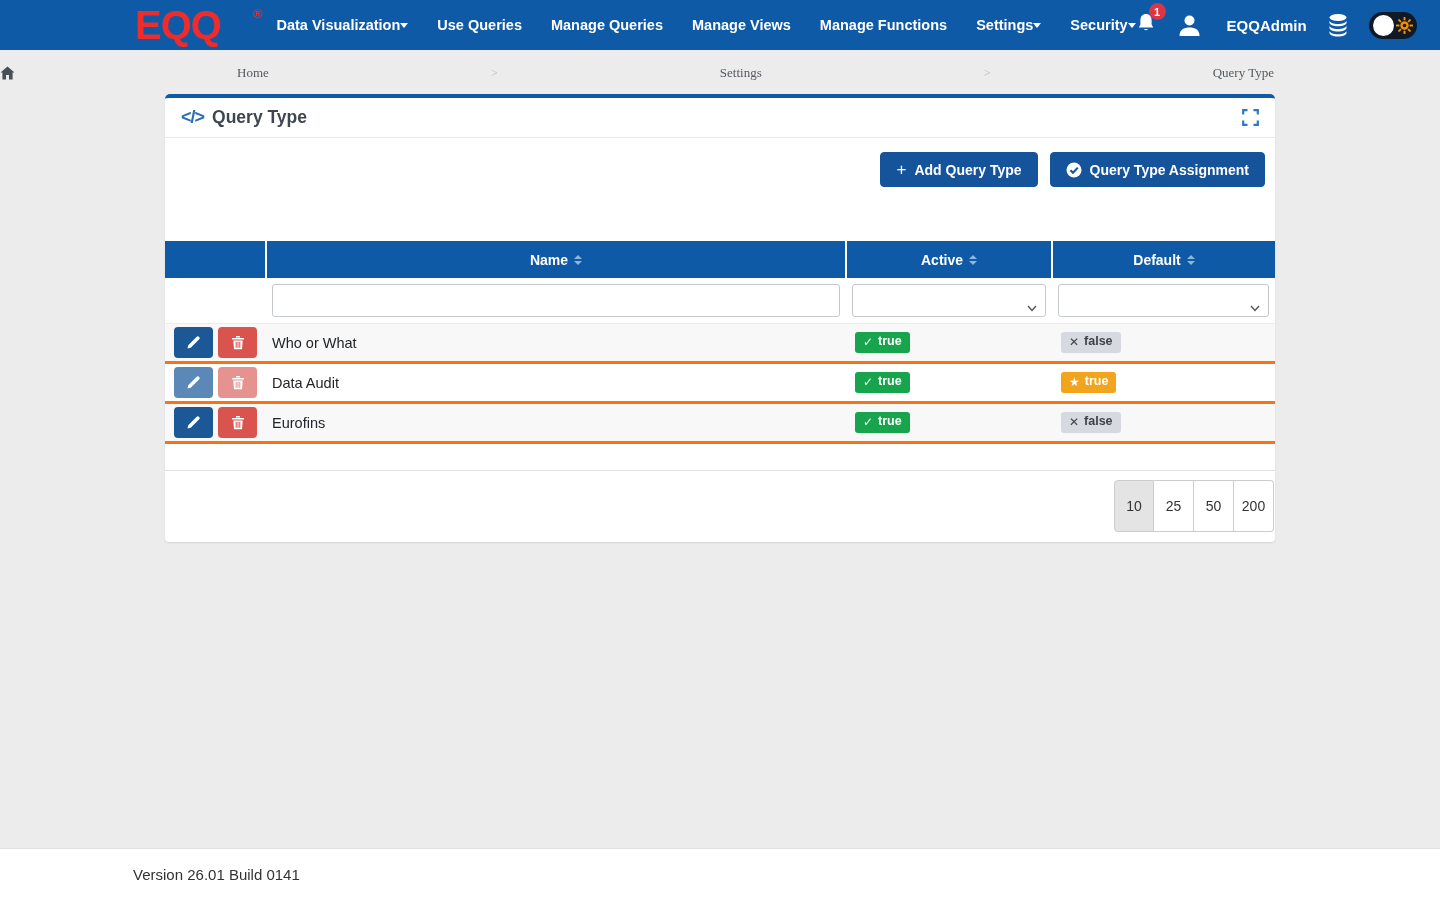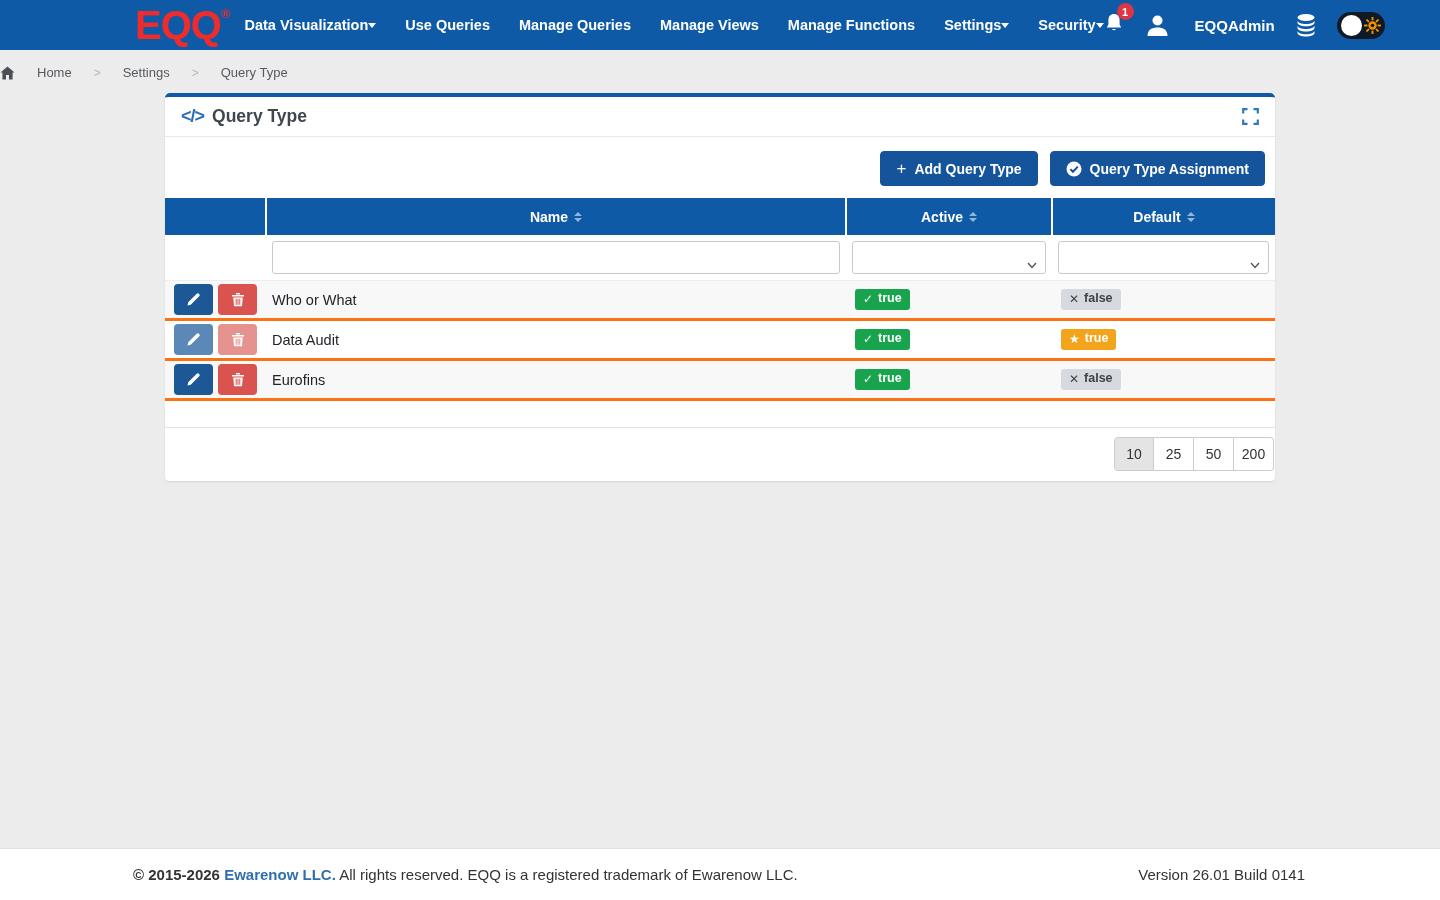--- a/index.html
+++ b/index.html
@@ -22,20 +22,21 @@
   }
   .logo {
     color: #ee2c2c;
     font-size: 40px;
     font-weight: 700;
     letter-spacing: -1px;
     line-height: 1;
     display: flex;
     align-items: flex-start;
     cursor: pointer;
+    gap: 32px;
   }
   .logo .reg { font-size: 13px; margin-top: 2px; letter-spacing: 0; }
   .nav-items {
     display: flex;
     align-items: center;
     gap: 29px;
     margin-left: 14px;
   }
   .nav-item {
     color: #fff;
@@ -83,26 +84,27 @@
     align-items: center;
     padding: 0 4px;
     justify-content: space-between;
     cursor: pointer;
   }
   .toggle-knob { width: 21px; height: 21px; background: #fff; border-radius: 50%; }
 
   
   .breadcrumb {
     display: flex;
-    justify-content: flex-start;
-    align-items: center;
-    gap: 22px;
+    justify-content: space-between;
+    align-items: center;
+    gap: 11px;
     padding: 15px 166px 0 0;
     font-size: 13px;
     color: #555a60;
+    font-family: Liberation Serif, serif;
   }
   .breadcrumb .crumb { color: #555a60; text-decoration: none; cursor: pointer; }
   .breadcrumb .sep { color: #b2b7bc; font-size: 12px; }
   .breadcrumb .current { color: #555a60; }
 
   
   .card {
     width: 1110px;
     margin: 13px auto 0;
     background: #fff;
@@ -138,21 +140,21 @@
     border-radius: 4px;
     padding: 8px 15px;
     display: flex;
     align-items: center;
     gap: 8px;
     cursor: pointer;
   }
   .plus-glyph { font-size: 17px; font-weight: 400; line-height: 1; }
 
   
-  table { width: 100%; border-collapse: collapse; font-size: 14px; table-layout: fixed; }
+  table { width: 100%; border-collapse: collapse; font-size: 14px; table-layout: fixed; margin-top: 42px; }
   col.c-actions { width: 101px; }
   col.c-name    { width: 580px; }
   col.c-active  { width: 206px; }
   col.c-default { width: 223px; }
   thead th {
     background: #0e5aa6;
     color: #fff;
     font-weight: 700;
     font-size: 14px;
     height: 37px;
@@ -241,21 +243,21 @@
 
   .table-spacer { height: 26px; background: #fff; }
   .card-footer {
     border-top: 1px solid #e0e0e0;
     padding: 9px 1px 10px;
     display: flex;
     justify-content: flex-end;
   }
   .pager { display: flex; }
   .pager button {
-    width: 40px; height: 34px;
+    width: 40px; height: 52px;
     background: #fff;
     border: 1px solid #ccc;
     border-left-width: 0;
     color: #333;
     font-family: inherit;
     font-size: 14px;
     cursor: pointer;
   }
   .pager button:first-child { border-left-width: 1px; border-radius: 4px 0 0 4px; }
   .pager button:last-child { border-radius: 0 4px 4px 0; }
@@ -584,19 +586,14 @@
     <div class="pager">
       <button class="active">10</button>
       <button>25</button>
       <button>50</button>
       <button>200</button>
     </div>
   </div>
 </div>
 
 <div class="footer">
-  <div>
-    <span class="bold">© 2015-2026</span>
-    <a>Ewarenow LLC.</a>
-    <span>All rights reserved. EQQ is a registered trademark of Ewarenow LLC.</span>
-  </div>
   <div>Version 26.01 Build 0141</div>
 </div>
 
 </body></html>

